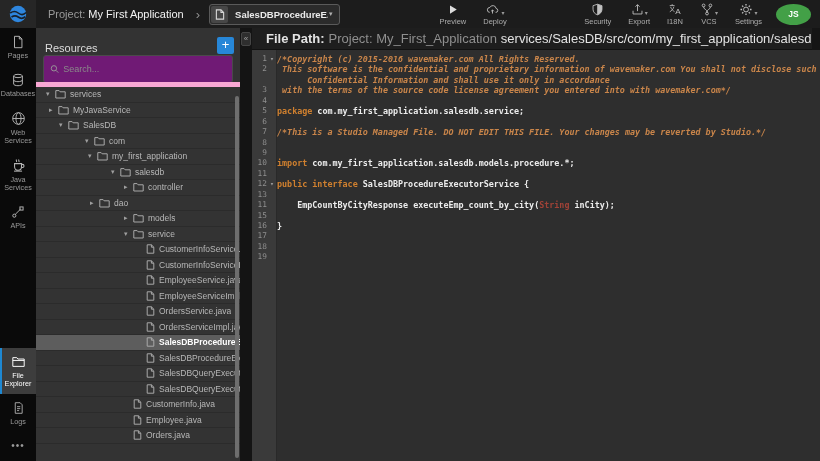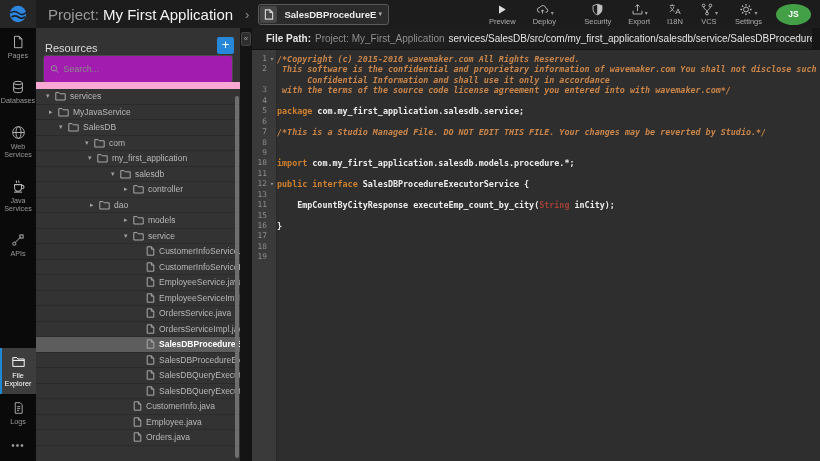--- a/index.html
+++ b/index.html
@@ -3,69 +3,69 @@
 <meta charset="utf-8">
 <style>
   * { margin:0; padding:0; box-sizing:border-box; }
   html,body { width:820px; height:461px; overflow:hidden; }
   body { position:relative; background:#151515; font-family:"Liberation Sans",sans-serif; -webkit-font-smoothing:antialiased; }
   svg { display:block; }
 
   
   .topbar { position:absolute; left:0; top:0; width:820px; height:28px; background:#1c1c1c; display:flex; align-items:center; z-index:5; }
   .logo-tile { width:36px; height:28px; background:#262626; display:flex; align-items:center; justify-content:center; }
-  .proj { margin-left:12px; font-size:15px; white-space:nowrap; }
+  .proj { margin-left:12px; font-size:11px; white-space:nowrap; }
   .proj .plabel { color:#9a9a9a; }
   .proj .pname { color:#f2f2f2; }
   .crumb { color:#8f8f8f; font-size:13px; margin:0 9px 0 12px; }
   .toptab { display:flex; align-items:center; height:21px; background:#2b2b2b; border:1px solid #5a5a5a; border-radius:3px; padding:1px 0 1px 1px; }
   .tab-doc { width:17px; height:17px; background:#474747; border-radius:2px; display:flex; align-items:center; justify-content:center; }
   .tab-label { font-size:9.5px; font-weight:bold; color:#eaeaea; padding:0 6px 0 7px; max-width:100px; overflow:hidden; white-space:nowrap; }
   .tab-caret { color:#b0b0b0; font-size:7px; padding:0 6px 0 1px; }
   .tb-group-left { display:flex; gap:17px; margin-left:100px; }
   .tb-group-right { display:flex; gap:17px; margin-left:auto; align-items:flex-start; }
   .tb-act { display:flex; flex-direction:column; align-items:center; gap:2px; }
   .tb-act .lbl { font-size:7.5px; color:#adadad; line-height:7px; white-space:nowrap; }
   .iconrow { display:flex; align-items:flex-end; height:13px; }
   .mini-caret { color:#9a9a9a; font-size:6px; margin-left:1px; line-height:6px; }
   .avatar { width:35px; height:21px; border-radius:50%; background:#43a047; color:#fff; font-size:8.5px; font-weight:bold; display:flex; align-items:center; justify-content:center; margin:0 9px 0 14px; }
 
   
-  .sidebar { position:absolute; left:0; top:28px; bottom:0; width:36px; background:#0a0a0a; display:flex; flex-direction:column; z-index:4;gap:7px; }
+  .sidebar { position:absolute; left:0; top:28px; bottom:0; width:36px; background:#0a0a0a; display:flex; flex-direction:column; z-index:4; }
   .side-item { position:relative; display:flex; flex-direction:column; align-items:center; gap:3px; padding:7px 1px 6px; color:#b5b5b5; }
   .side-item .lbl { font-size:7.2px; color:#9a9a9a; text-align:center; line-height:8px; }
   .side-item.active { background:#3d3d3d; color:#fff; }
   .side-item.active::before { content:''; position:absolute; left:0; top:0; bottom:0; width:2px; background:#1e88d2; }
   .side-item.active .lbl { color:#fff; }
   .side-bottom { margin-top:auto; }
   .dots { color:#9a9a9a; font-size:10px; letter-spacing:1px; text-align:center; padding:8px 0 10px; }
 
   
   .respanel { position:absolute; left:36px; top:28px; bottom:0; width:204px; background:#333333; overflow:hidden; z-index:3; }
   .res-header { height:26px; display:flex; align-items:flex-end; padding:0 6px 0 9px; }
   .res-title { color:#dcdcdc; font-size:11px; flex:1; }
   .add-btn { width:17px; height:17px; background:#2787d8; color:#fff; border-radius:2px; font-size:13px; line-height:15px; text-align:center; }
-  .searchwrap { margin:1px 7px 7px; height:28px; background:#a21caf; border:1px solid #4a4a4a; border-radius:3px; display:flex; align-items:center; padding:0 6px; gap:4px; }
+  .searchwrap { margin:1px 7px 7px; height:28px; background:#701a75; border:1px solid #4a4a4a; border-radius:3px; display:flex; align-items:center; padding:0 6px; gap:4px; }
   .searchwrap input { background:transparent; border:none; outline:none; color:#c0c0c0; font-size:9px; width:100%; font-family:"Liberation Sans",sans-serif; }
   .searchwrap input::placeholder { color:#8a8a8a; }
-  .tree { position:absolute; left:0; right:0; top:54px; bottom:0; overflow:hidden; border-top:7px solid #f9a8d4; }
+  .tree { position:absolute; left:0; right:0; top:54px; bottom:0; overflow:hidden; border-top:5px solid #f9a8d4; }
   .tree-row { display:flex; align-items:center; height:15.5px; border-bottom:1px solid #2b2b2b; overflow:hidden; white-space:nowrap; }
   .tree-row.selected { background:#5d5d5d; }
   .tree-row.selected .tlabel { color:#ffffff; font-weight:bold; }
   .caret { width:9px; flex:none; color:#9f9f9f; font-size:7px; text-align:left; }
   .ticon { flex:none; margin-right:4px; color:#a8a8a8; }
   .tlabel { color:#b8b8b8; font-size:8.5px; overflow:hidden; }
   .tree-scroll { position:absolute; right:1px; top:68px; bottom:3px; width:4px; background:#6e6e6e; border-radius:2px; z-index:6; }
 
   
   .strip { position:absolute; left:240px; top:28px; bottom:0; width:12px; background:#141414; z-index:3; }
   .collapse-btn { margin:4px auto 0; width:10px; height:14px; background:#2e2e2e; border:1px solid #454545; border-radius:2px; color:#a0a0a0; font-size:8px; line-height:12px; text-align:center; }
 
   
-  .pathbar { position:absolute; left:252px; top:28px; right:8px; height:22px; background:#1e1e1e; border-bottom:1px solid #121212; display:flex; align-items:center; font-size:10px; white-space:nowrap; overflow:hidden;text-align:center; }
+  .pathbar { position:absolute; left:252px; top:28px; right:8px; height:22px; background:#1e1e1e; border-bottom:1px solid #121212; display:flex; align-items:center; font-size:13px; white-space:nowrap; overflow:hidden;text-align:center; }
   .fp-label { color:#e3e3e3; font-weight:bold; margin-left:14px; }
   .fp-proj  { color:#8f8f8f; margin-left:4px; }
   .fp-path  { color:#e3e3e3; margin-left:4px; }
 
   
   .editor { position:absolute; left:252px; top:50px; right:0; bottom:0; background:#2e2e2e; padding-top:4px; overflow:hidden; }
   .editor::before { content:''; position:absolute; left:0; top:0; bottom:0; width:24px; background:#3a3a3a; border-right:1px solid #292929; }
   .code-row { position:relative; display:flex; height:10.45px; line-height:10.45px; font-family:"DejaVu Sans Mono",monospace; font-size:8.4px; font-weight:bold; white-space:pre; }
   .lnum { width:15px; flex:none; text-align:right; color:#8f8f8f; font-weight:normal; font-size:7.8px; }
   .fold { width:10px; flex:none; text-align:center; color:#9a9a9a; font-size:6.5px; }

